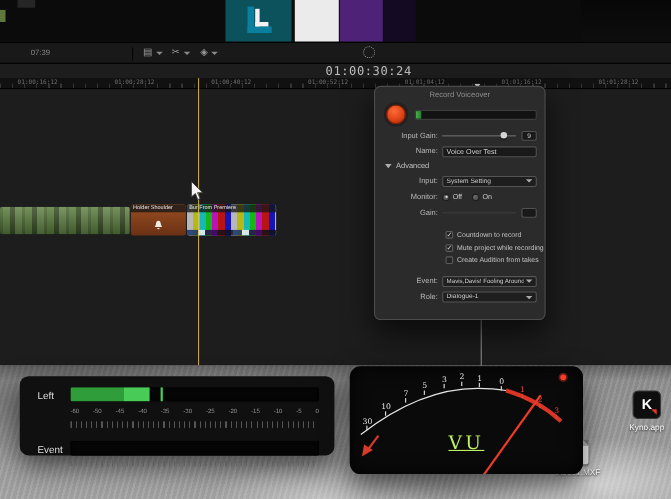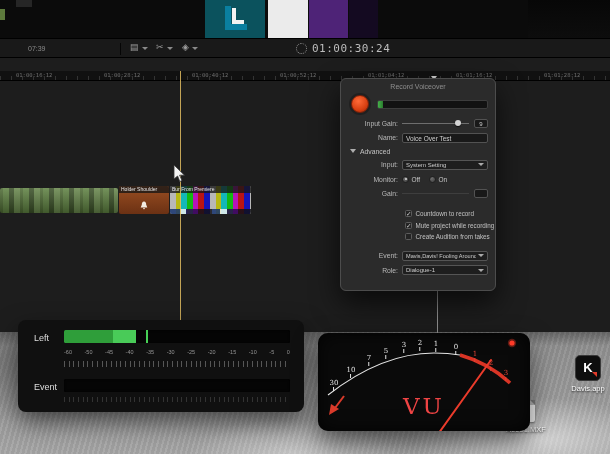--- a/index.html
+++ b/index.html
@@ -19,21 +19,21 @@
   .thumb-darkp { left:349px; width:29px; background:#140a21; }
   .thumb-black { left:528px; width:82px; background:linear-gradient(180deg,#070707,#0d0d0d); }
 
   
   .toolbar { position:absolute; left:0; top:38px; width:610px; height:20px; background:#191919; border-top:1px solid #000; border-bottom:1px solid #000; }
   .tb-time { position:absolute; left:28px; top:6px; font-size:7px; color:#8a8a8a; }
   .tb-sep { position:absolute; left:120px; top:4px; width:1px; height:12px; background:#050505; }
   .tb-group { position:absolute; top:3px; display:flex; align-items:center; gap:3px; color:#9c9c9c; font-size:9px; }
   .tb-g1 { left:130px; } .tb-g2 { left:156px; } .tb-g3 { left:182px; }
   .chev { width:0; height:0; border-left:3px solid transparent; border-right:3px solid transparent; border-top:3px solid #8a8a8a; margin-top:2px; }
-  .tc-wrap { position:absolute; left:296px; top:3px; display:flex; align-items:center; gap:5px; }
+  .tc-wrap { position:absolute; left:296px; top:3px; display:flex; align-items:center; gap:5px;flex-direction:column; }
   .gauge-icon { width:11px; height:11px; border:1px dotted #8f8f8f; border-radius:50%; }
   .timecode { font-family:"DejaVu Sans Mono", monospace; font-size:11px; color:#bdbdbd; letter-spacing:0.5px; }
 
   
   .project-bar { position:absolute; left:0; top:58px; width:610px; height:13px; background:#141414; border-bottom:1px solid #000; }
   .proj-name { position:absolute; left:263px; top:2px; font-size:7.5px; color:#a8a8a8; }
   .proj-dur { position:absolute; left:318px; top:2px; font-size:7.5px; color:#767676; }
 
   
   .ruler { position:absolute; left:0; top:71px; width:610px; height:10px; background:#111; border-bottom:1px solid #000; }
@@ -103,21 +103,21 @@
       radial-gradient(ellipse 180px 60px at 88% 88%, rgba(255,255,255,.55), transparent 70%),
       radial-gradient(ellipse 150px 50px at 48% 100%, rgba(255,255,255,.35), transparent 70%),
       radial-gradient(ellipse 220px 80px at 8% 28%, rgba(62,62,62,.38), transparent 72%),
       radial-gradient(ellipse 170px 60px at 55% 15%, rgba(88,88,88,.32), transparent 70%),
       repeating-linear-gradient(105deg, rgba(255,255,255,.05) 0 2px, rgba(0,0,0,.05) 2px 5px),
       linear-gradient(180deg,#8d8d8d,#a7a7a7); }
   .desktop::before { content:""; position:absolute; left:0; top:0; right:0; height:14px;
     background:linear-gradient(180deg, rgba(0,0,0,.28), transparent); }
 
   
-  .meters { position:absolute; left:18px; top:320px; width:286px; height:92px; background:#101010;
+  .meters { position:absolute; left:18px; top:342px; width:286px; height:72px; background:#101010;
     border-radius:8px; box-shadow:0 10px 24px rgba(0,0,0,.55); z-index:30; }
   .ch-label { position:absolute; left:16px; font-size:9px; color:#dedede; }
   .ch-left { top:13px; } .ch-right { top:62px; }
   .meter-track { position:absolute; left:46px; width:226px; height:13px; background:#050505; border-radius:1.5px;
     box-shadow:inset 0 0 3px #000; overflow:hidden; }
   .mt-left { top:10px; } .mt-right { top:59px; }
   .meter-fill { height:100%; background:linear-gradient(90deg,#2f9e3a 0 68%,#49cb58 68% 100%); }
   .meter-peak { position:absolute; left:36.5%; top:0; width:2px; height:100%; background:#46d056; }
   .db-scale { position:absolute; left:46px; top:29px; width:226px; display:flex; justify-content:space-between;
     color:#949494; font-size:5.5px; }
@@ -127,21 +127,21 @@
     background:repeating-linear-gradient(90deg,#565656 0 1px, transparent 1px 4.7px); }
 
   
   .vu { position:absolute; left:318px; top:333px; width:212px; height:98px; background:#0a0a0a;
     border-radius:10px; box-shadow:0 10px 24px rgba(0,0,0,.55), inset 0 0 18px rgba(0,0,0,.8); z-index:30; overflow:hidden; }
   .vu-num { position:absolute; transform:translate(-50%,-50%); font-family:"DejaVu Serif", serif;
     font-size:7px; color:#e6e6e6; }
   .vu-num::after { content:""; position:absolute; left:50%; top:100%; width:1px; height:3.5px; background:currentColor; transform:translateX(-50%); }
   .vu-num.red { color:#e24536; }
   .vu-text { position:absolute; left:50%; top:60px; transform:translateX(-50%); font-family:"DejaVu Serif", serif;
-    font-size:23px; letter-spacing:3px; color:#ef4444; }
+    font-size:17px; letter-spacing:3px; color:#bef264;text-decoration:underline; }
   .vu svg { position:absolute; left:0; top:0; }
 
   
   .dicon { position:absolute; text-align:center; z-index:25; }
   .dicon-kyno { left:566px; top:355px; width:44px; }
   .kyno-glyph { position:relative; width:26px; height:26px; margin:0 auto; background:#0e0e0e; border:1px solid #3a3a3a;
     border-radius:5px; color:#fff; font-weight:bold; font-size:13px; line-height:24px; }
   .kyno-glyph::after { content:""; position:absolute; right:3px; bottom:3px; width:0; height:0;
     border-left:5px solid transparent; border-top:5px solid #e03a2a; }
   .dicon-label { margin-top:3px; font-size:7.5px; color:#fff; text-shadow:0 1px 2px rgba(0,0,0,.85); }
@@ -355,21 +355,21 @@
     <span class="vu-num" style="left:118px;top:11px">1</span>
     <span class="vu-num" style="left:138px;top:14px">0</span>
     <span class="vu-num red" style="left:157px;top:21px">1</span>
     <span class="vu-num red" style="left:173px;top:30px">2</span>
     <span class="vu-num red" style="left:188px;top:40px">3</span>
     <span class="vu-text">VU</span>
   </div>
 
   <div class="dicon dicon-kyno">
     <div class="kyno-glyph">K</div>
-    <div class="dicon-label">Davis.app</div>
+    <div class="dicon-label">Kyno.app</div>
   </div>
   <div class="dicon dicon-mxf">
     <div class="doc-glyph"></div>
     <div class="dicon-label">A0001.MXF</div>
   </div>
 
   <div class="cursor">
     <svg width="13" height="18" viewBox="0 0 13 18">
       <polygon points="1,0 1,14 4.6,11 6.8,16.5 9,15.5 6.6,10.2 11.5,10.2" fill="#f4f4f4" stroke="#333" stroke-width="0.8"></polygon>
     </svg>

